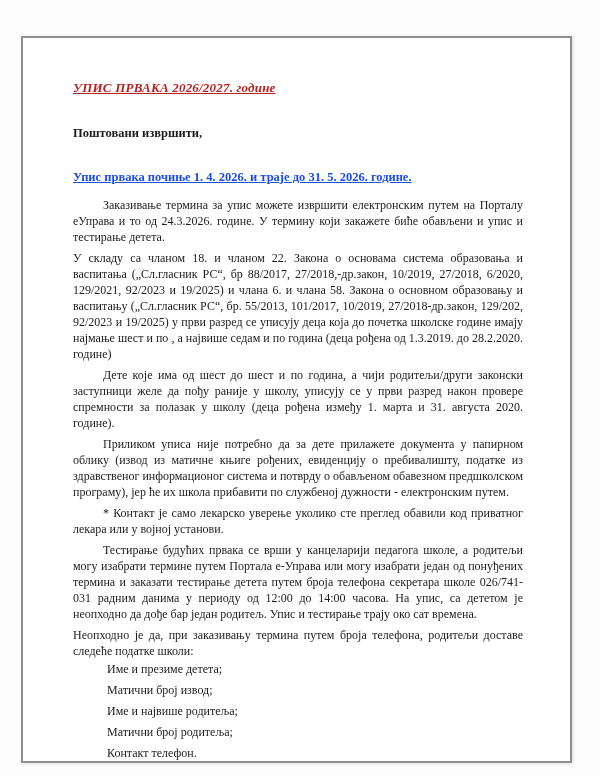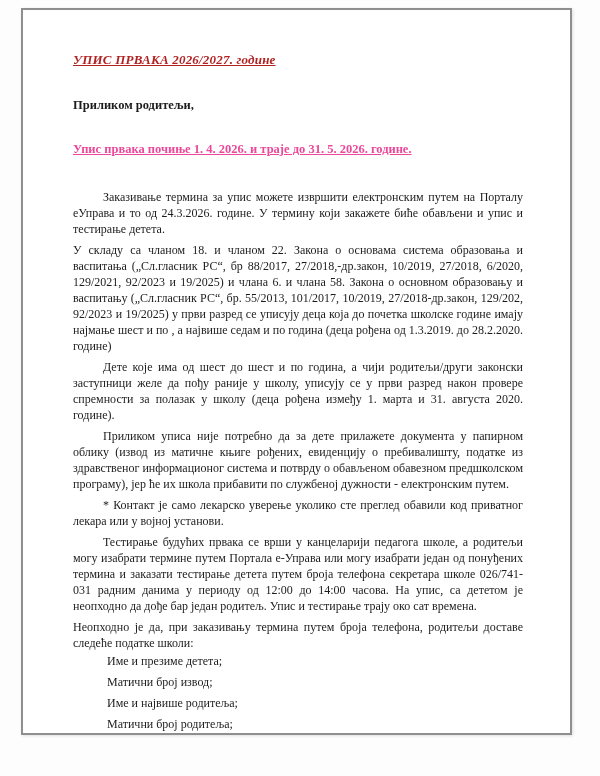--- a/index.html
+++ b/index.html
@@ -6,21 +6,21 @@
     margin: 0;
     padding: 0;
     background: #fdfdfd;
     width: 600px;
     height: 776px;
     font-family: "Liberation Serif", "DejaVu Serif", serif;
   }
   .page {
     position: absolute;
     left: 21px;
-    top: 8px;
+    top: 36px;
     width: 551px;
     height: 727px;
     background: #ffffff;
     border: 2px solid #8f8f8f;
     box-shadow: 1px 1px 3px rgba(0,0,0,0.12);
     box-sizing: border-box;
     overflow: hidden;
   }
   .content {
     padding: 42px 47px 0 50px;
@@ -36,23 +36,23 @@
     letter-spacing: 0.2px;
   }
   .greeting {
     font-size: 12.5px;
     font-weight: bold;
     margin: 0 0 29px 0;
   }
   .highlight {
     font-size: 12.5px;
     font-weight: bold;
-    color: #ec4899;
+    color: #1d4ed8;
     text-decoration: underline;
-    margin: 0 0 32px 0;
+    margin: 0 0 12px 0;
   }
   p.para {
     font-size: 12px;
     line-height: 16px;
     text-align: justify;
     margin: 0 0 5px 0;
   }
   p.para.indent { text-indent: 30px; }
   p.para.last-para { margin-bottom: 2px; }
   ul.req-list {
@@ -67,21 +67,21 @@
   }
 </style>
 </head>
 <body>
 
 <div class="page">
   <div class="content">
 
     <div class="doc-title">УПИС ПРВАКА 2026/2027. године</div>
 
-    <div class="greeting">Приликом родитељи,</div>
+    <div class="greeting">Поштовани извршити,</div>
 
     <div class="highlight">Упис првака почиње 1. 4. 2026. и траје до 31. 5. 2026. године.</div>
 
     <p class="para indent">Заказивање термина за упис можете извршити електронским путем на Порталу еУправа и то од 24.3.2026. године. У термину који закажете биће обављени и упис и тестирање детета.</p>
 
     <p class="para">У складу са чланом 18. и чланом 22. Закона о основама система образовања и васпитања („Сл.гласник РС“, бр 88/2017, 27/2018,-др.закон, 10/2019, 27/2018, 6/2020, 129/2021, 92/2023 и 19/2025) и члана 6. и члана 58. Закона о основном образовању и васпитању („Сл.гласник РС“, бр. 55/2013, 101/2017, 10/2019, 27/2018-др.закон, 129/202, 92/2023 и 19/2025) у први разред се уписују деца која до почетка школске године имају најмање шест и по , а највише седам и по година (деца рођена од 1.3.2019. до 28.2.2020. године)</p>
 
     <p class="para indent">Дете које има од шест до шест и по година, а чији родитељи/други законски заступници желе да пођу раније у школу, уписују се у први разред након провере спремности за полазак у школу (деца рођена између 1. марта и 31. августа 2020. године).</p>
 
     <p class="para indent">Приликом уписа није потребно да за дете прилажете документа у папирном облику (извод из матичне књиге рођених, евиденцију о пребивалишту, податке из здравственог информационог система и потврду о обављеном обавезном предшколском програму), јер ће их школа прибавити по службеној дужности - електронским путем.</p>

